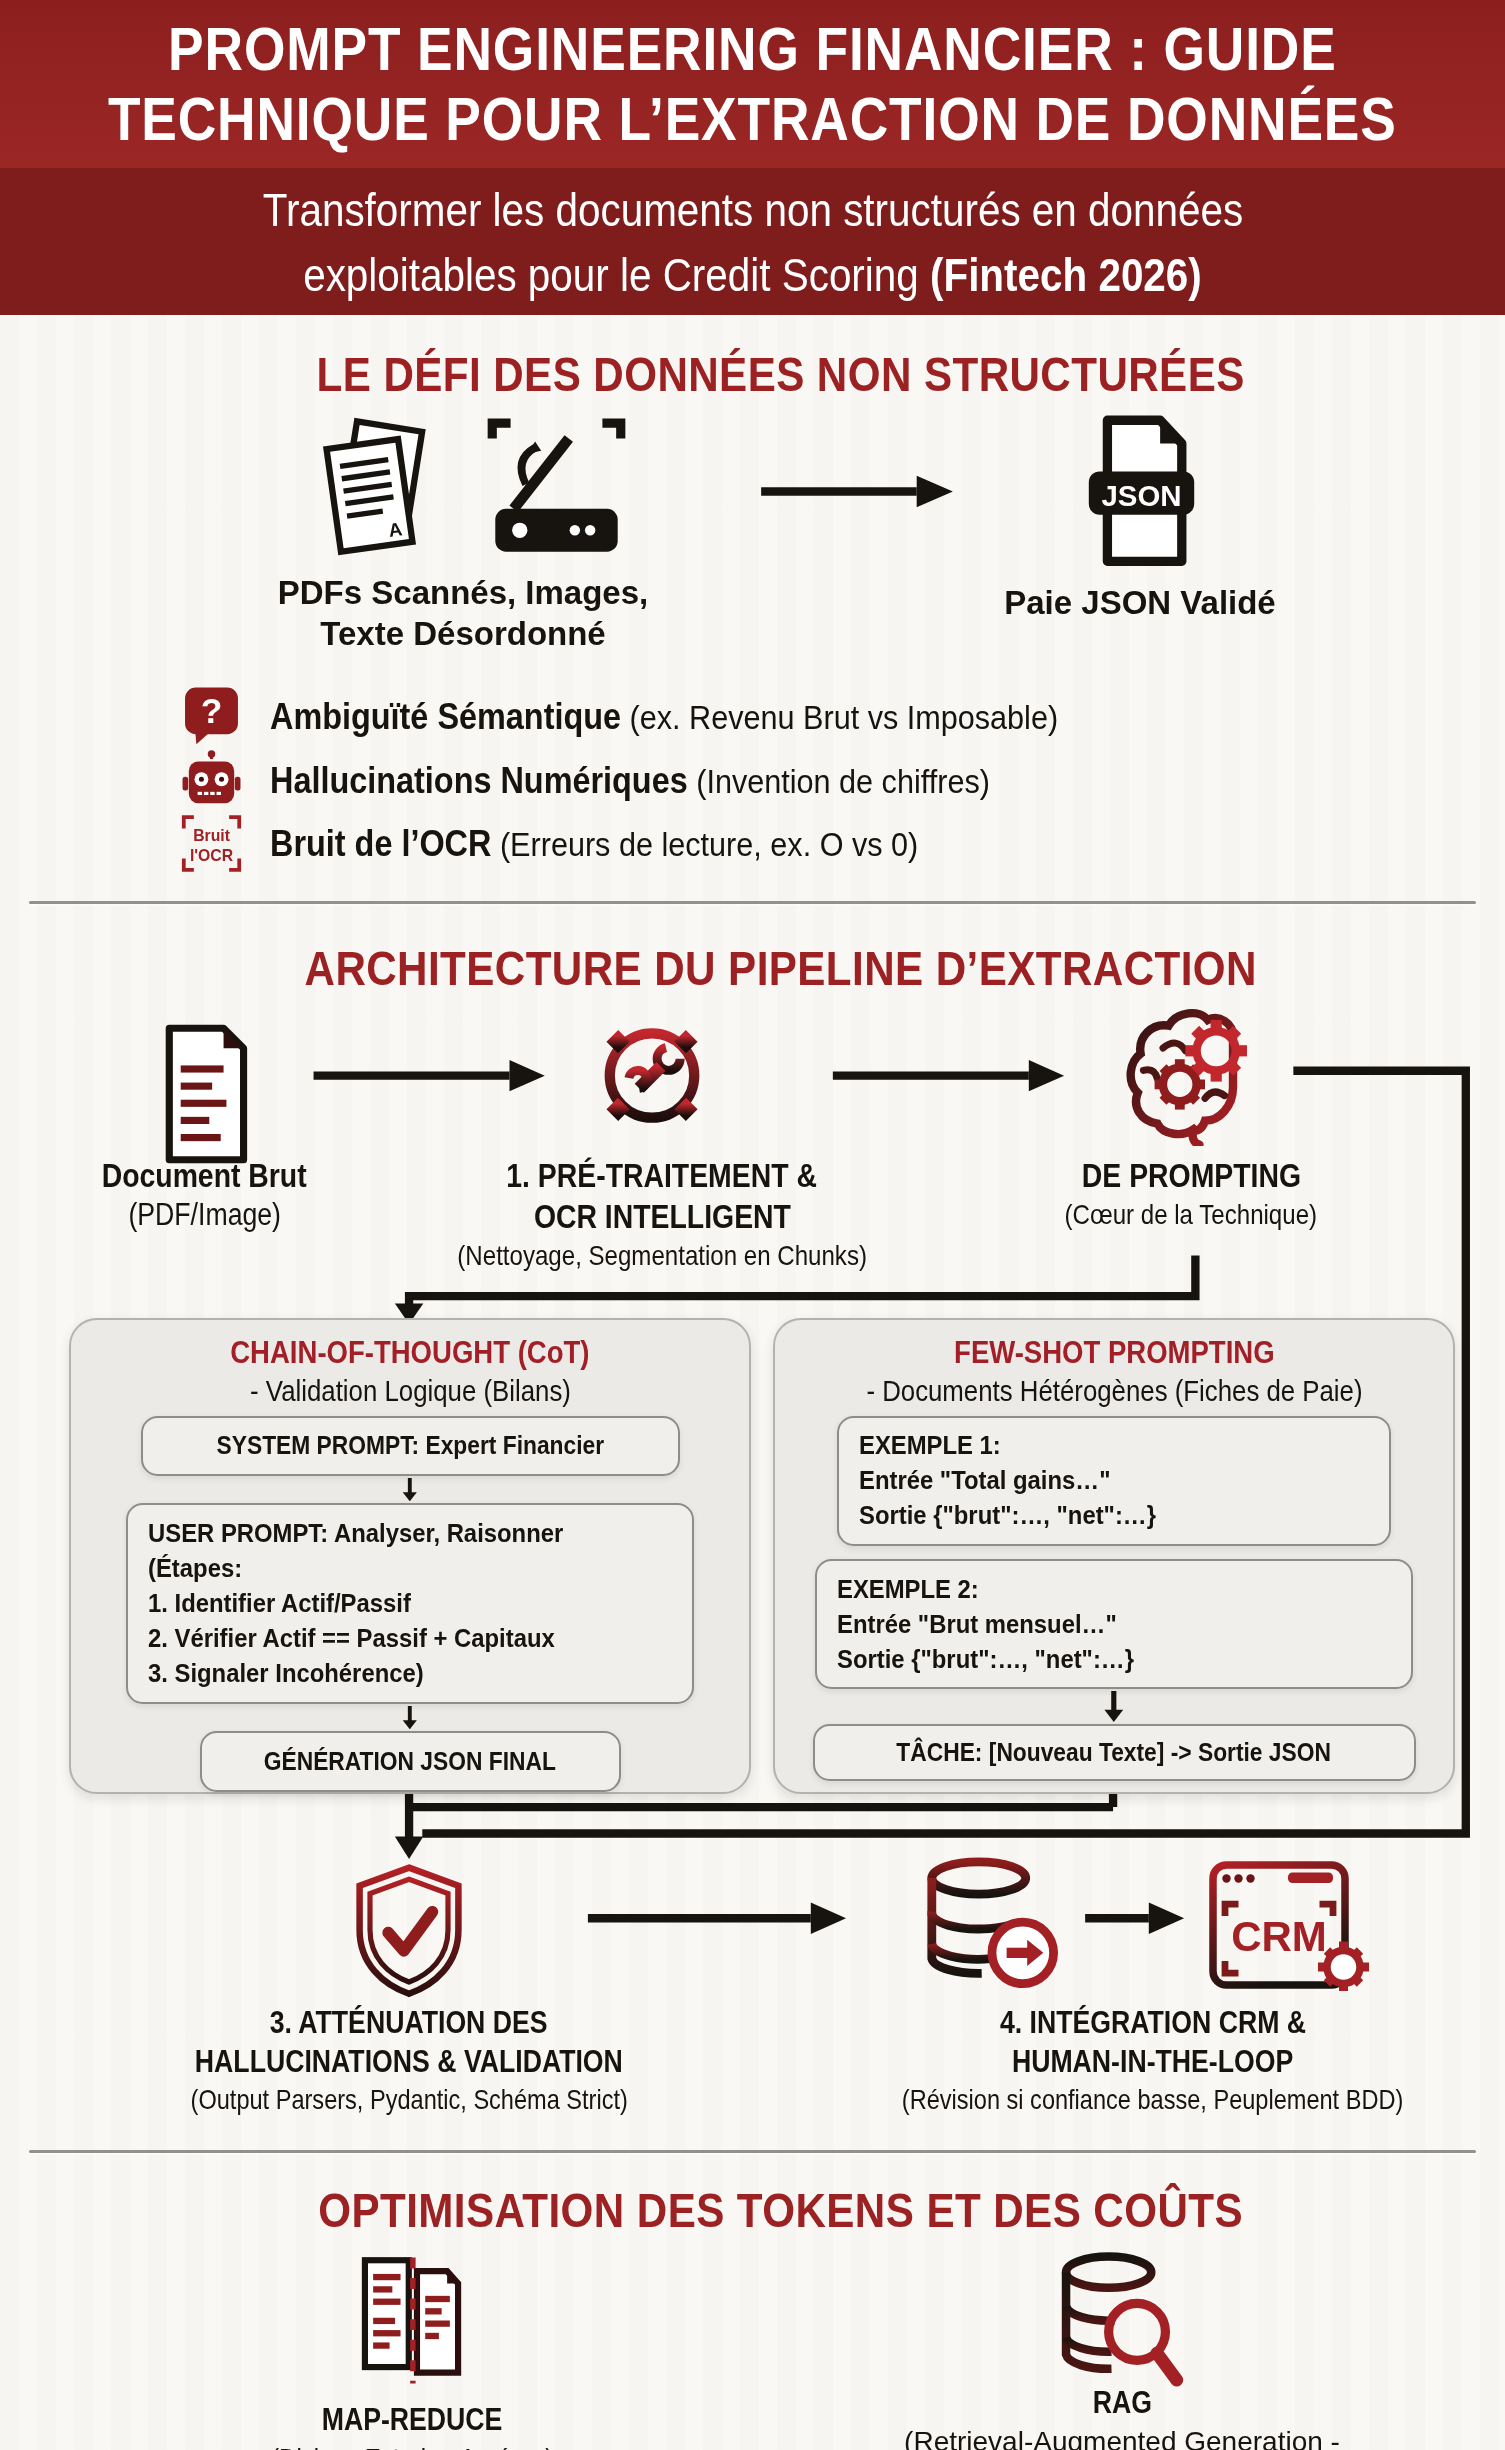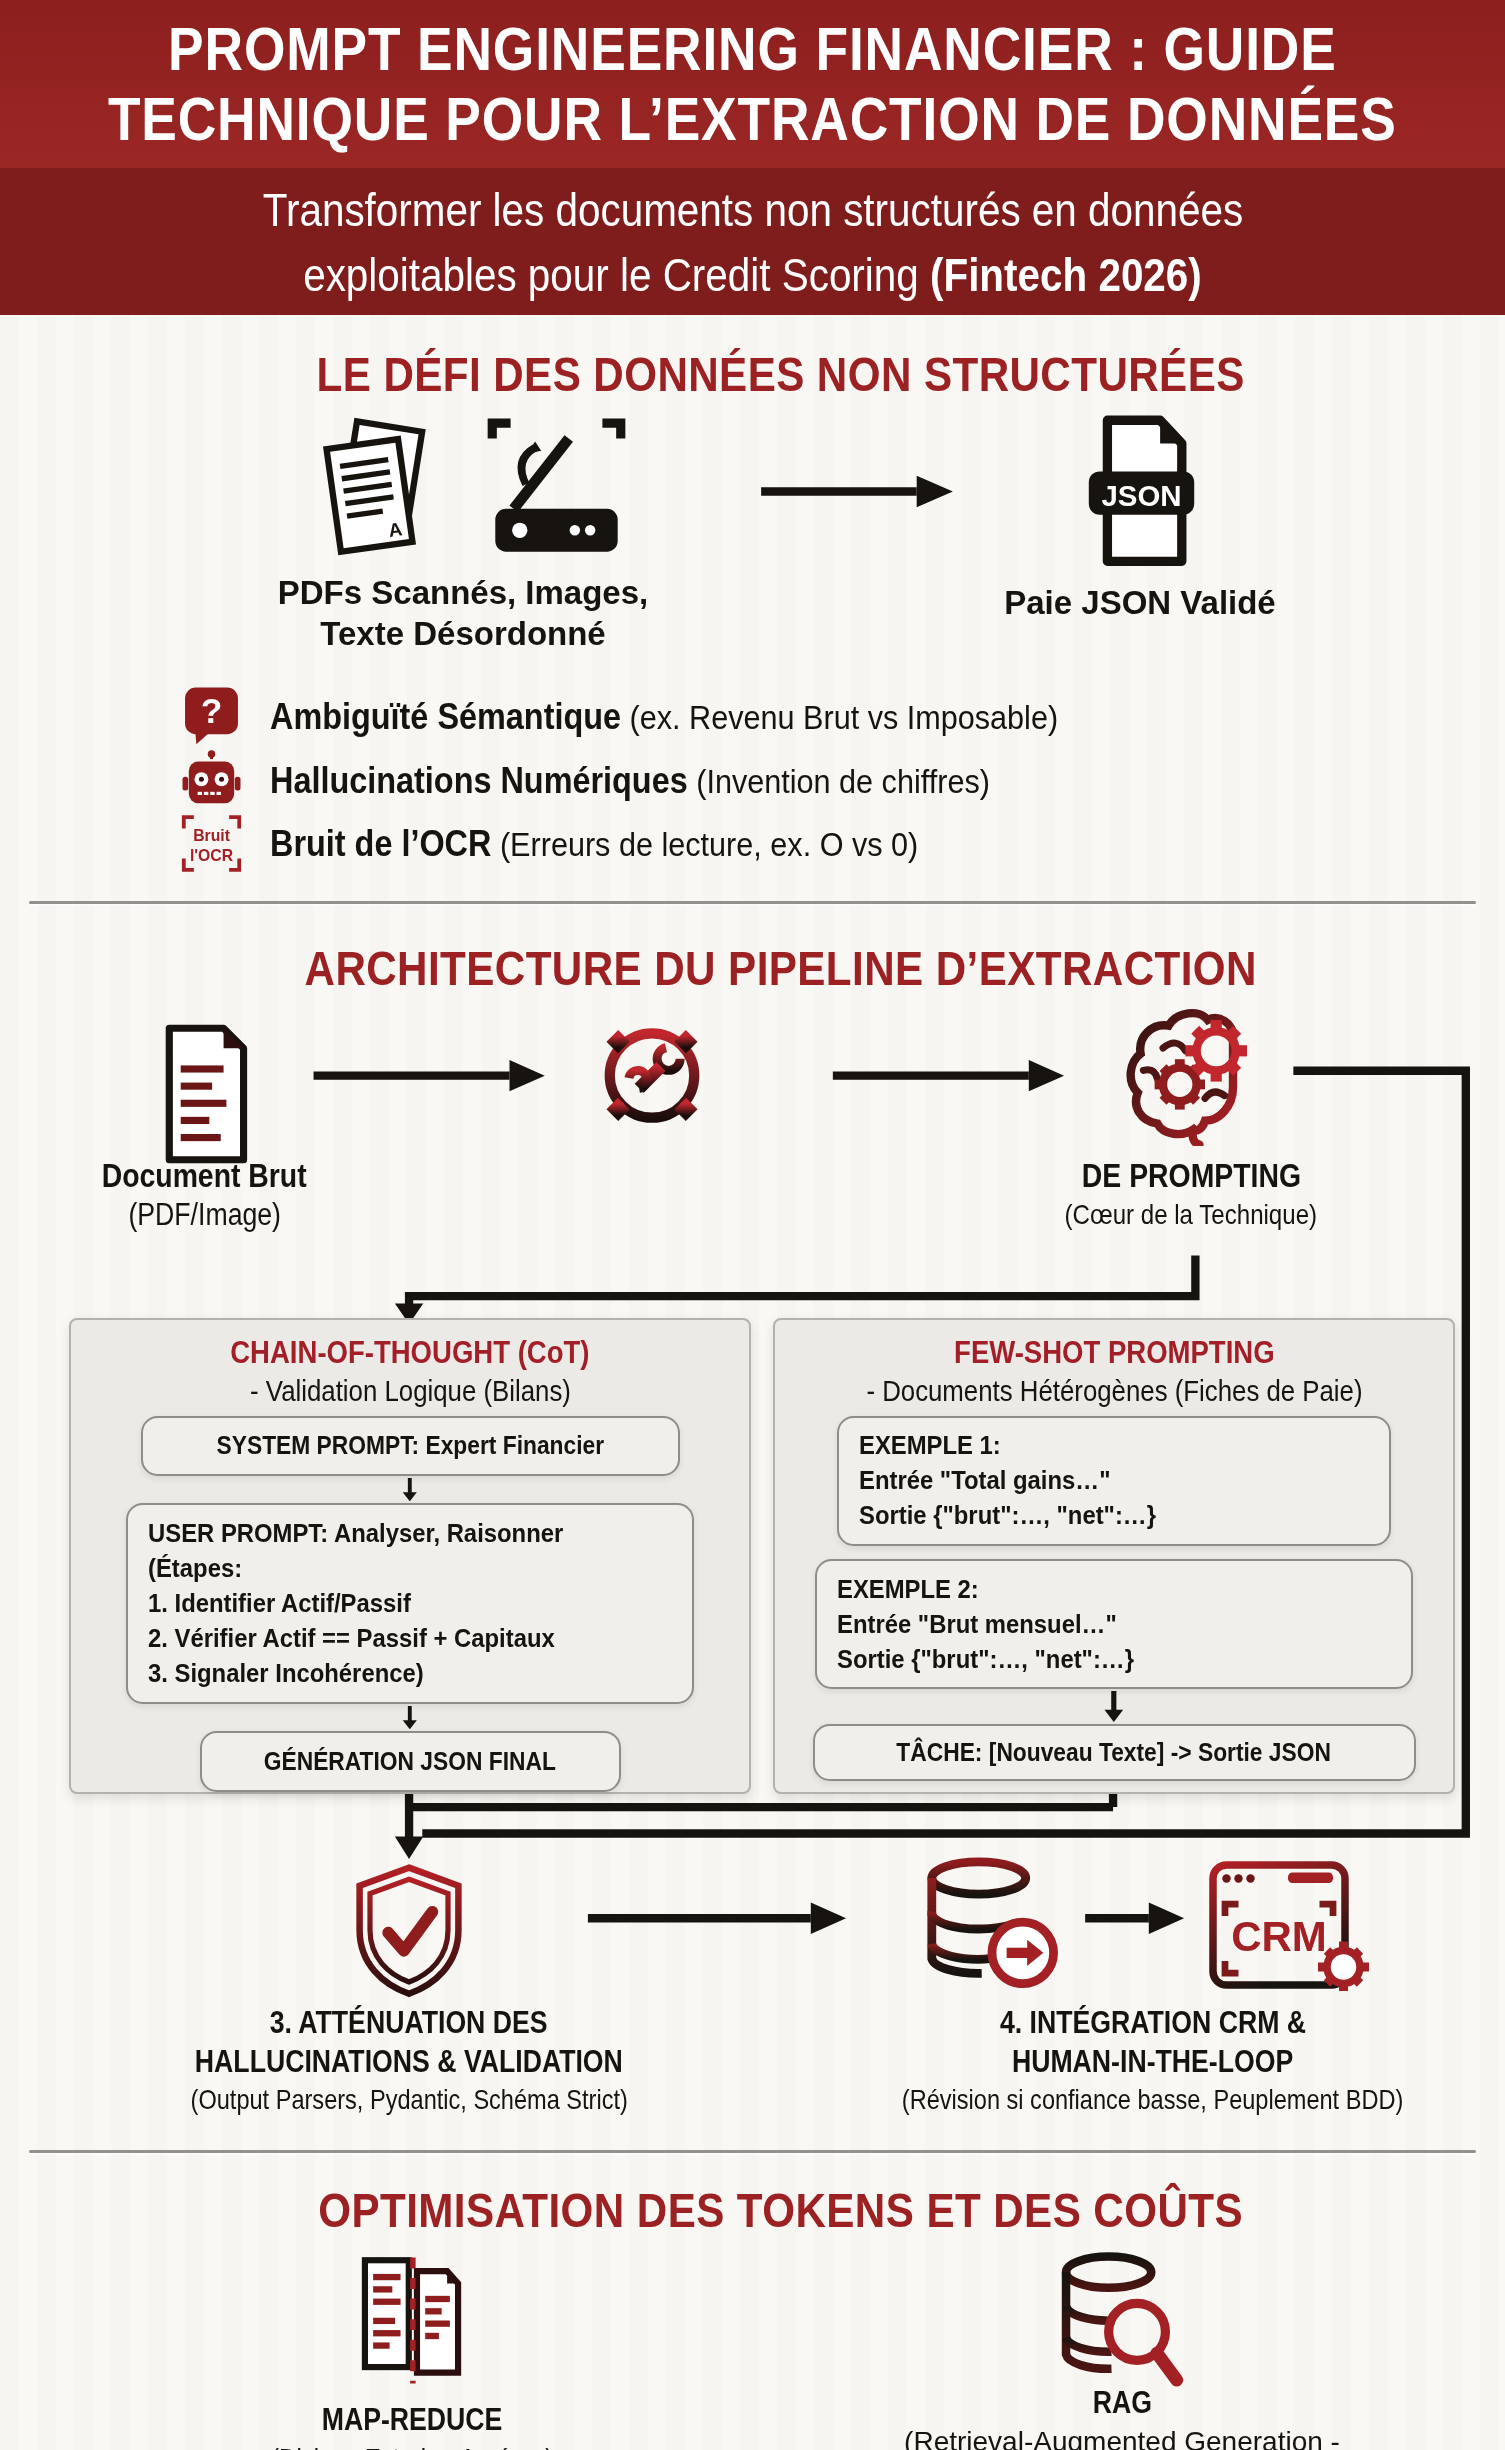--- a/index.html
+++ b/index.html
@@ -27,21 +27,21 @@
   .lbl-b{font-size:33px;font-weight:bold;line-height:41px;}
   .lbl-r{font-size:28px;line-height:37px;}
   .stage{display:flex;flex-direction:column;align-items:center;}
   
   .bullet{position:absolute;left:180px;display:flex;align-items:center;gap:27.4px;}
   .bullet-ic{width:63px;height:63px;flex:0 0 auto;position:relative;}
   .bullet-tx{font-size:34px;white-space:nowrap;}
   .bullet-tx b{font-size:36px;font-weight:bold;}
   
   .gbox{position:absolute;top:1318px;width:682px;height:476px;background:#ebeae7;
-        border:2px solid #b4b2ad;border-radius:8px;box-shadow:0 4.9px 11.8px rgba(0,0,0,.10);
+        border:2px solid #b4b2ad;border-radius:28px;box-shadow:0 4.9px 11.8px rgba(0,0,0,.10);
         display:flex;flex-direction:column;align-items:center;padding:12.7px 0 0 0;box-sizing:border-box;}
   .gbox-title{font-size:32px;font-weight:bold;color:#a31f28;line-height:39px;}
   .gbox-sub{font-size:30px;line-height:37px;margin-bottom:6.9px;}
   .ibox{background:#f0efec;border:2.5px solid #8f8d88;border-radius:16.7px;padding:10.8px 19.6px;
         box-sizing:border-box;box-shadow:0 2.9px 6.9px rgba(0,0,0,.08);}
   .ibox-tx{font-size:26.5px;font-weight:bold;line-height:35px;}
   .varrow{margin:2px 0;}
   
   .divider{position:absolute;left:29px;width:1447px;height:2.9px;background:#92918d;border-radius:1.5px;box-shadow:0 1.5px 0 rgba(255,255,255,.7);}
   svg{display:block;}
@@ -228,20 +228,25 @@
           <line x1="77" y1="41" x2="83" y2="47"></line>
         <line x1="53" y1="47" x2="59" y2="41"></line>
           <line x1="77" y1="23" x2="83" y2="17"></line>
       </g>
     </g>
   </svg>
 
   <div class="abs stage" style="left:8.3px;top:1155px;width:392px;">
     <div class="lbl-b"><span class="cx">Document Brut</span></div>
     <div class="lbl-r" style="font-size:31px;"><span class="cx">(PDF/Image)</span></div>
+  </div>
+  <div class="abs stage" style="left:417px;top:1155px;width:490px;">
+    <div class="lbl-b"><span class="cx">1. PRÉ-TRAITEMENT &amp;</span></div>
+    <div class="lbl-b"><span class="cx">OCR INTELLIGENT</span></div>
+    <div class="lbl-r"><span class="cx">(Nettoyage, Segmentation en Chunks)</span></div>
   </div>
   <div class="abs stage" style="left:946px;top:1155px;width:490px;">
     <div class="lbl-b"><span class="cx">DE PROMPTING</span></div>
     <div class="lbl-r"><span class="cx">(Cœur de la Technique)</span></div>
   </div>
 
   <svg class="abs" style="left:0;top:1029px;" width="1505" height="931" viewBox="0 2100 3072 1900">
     <g stroke="#17130f" stroke-width="17" fill="none">
       <line x1="640" y1="2195" x2="1040" y2="2195"></line>
       <line x1="1700" y1="2195" x2="2100" y2="2195"></line>

